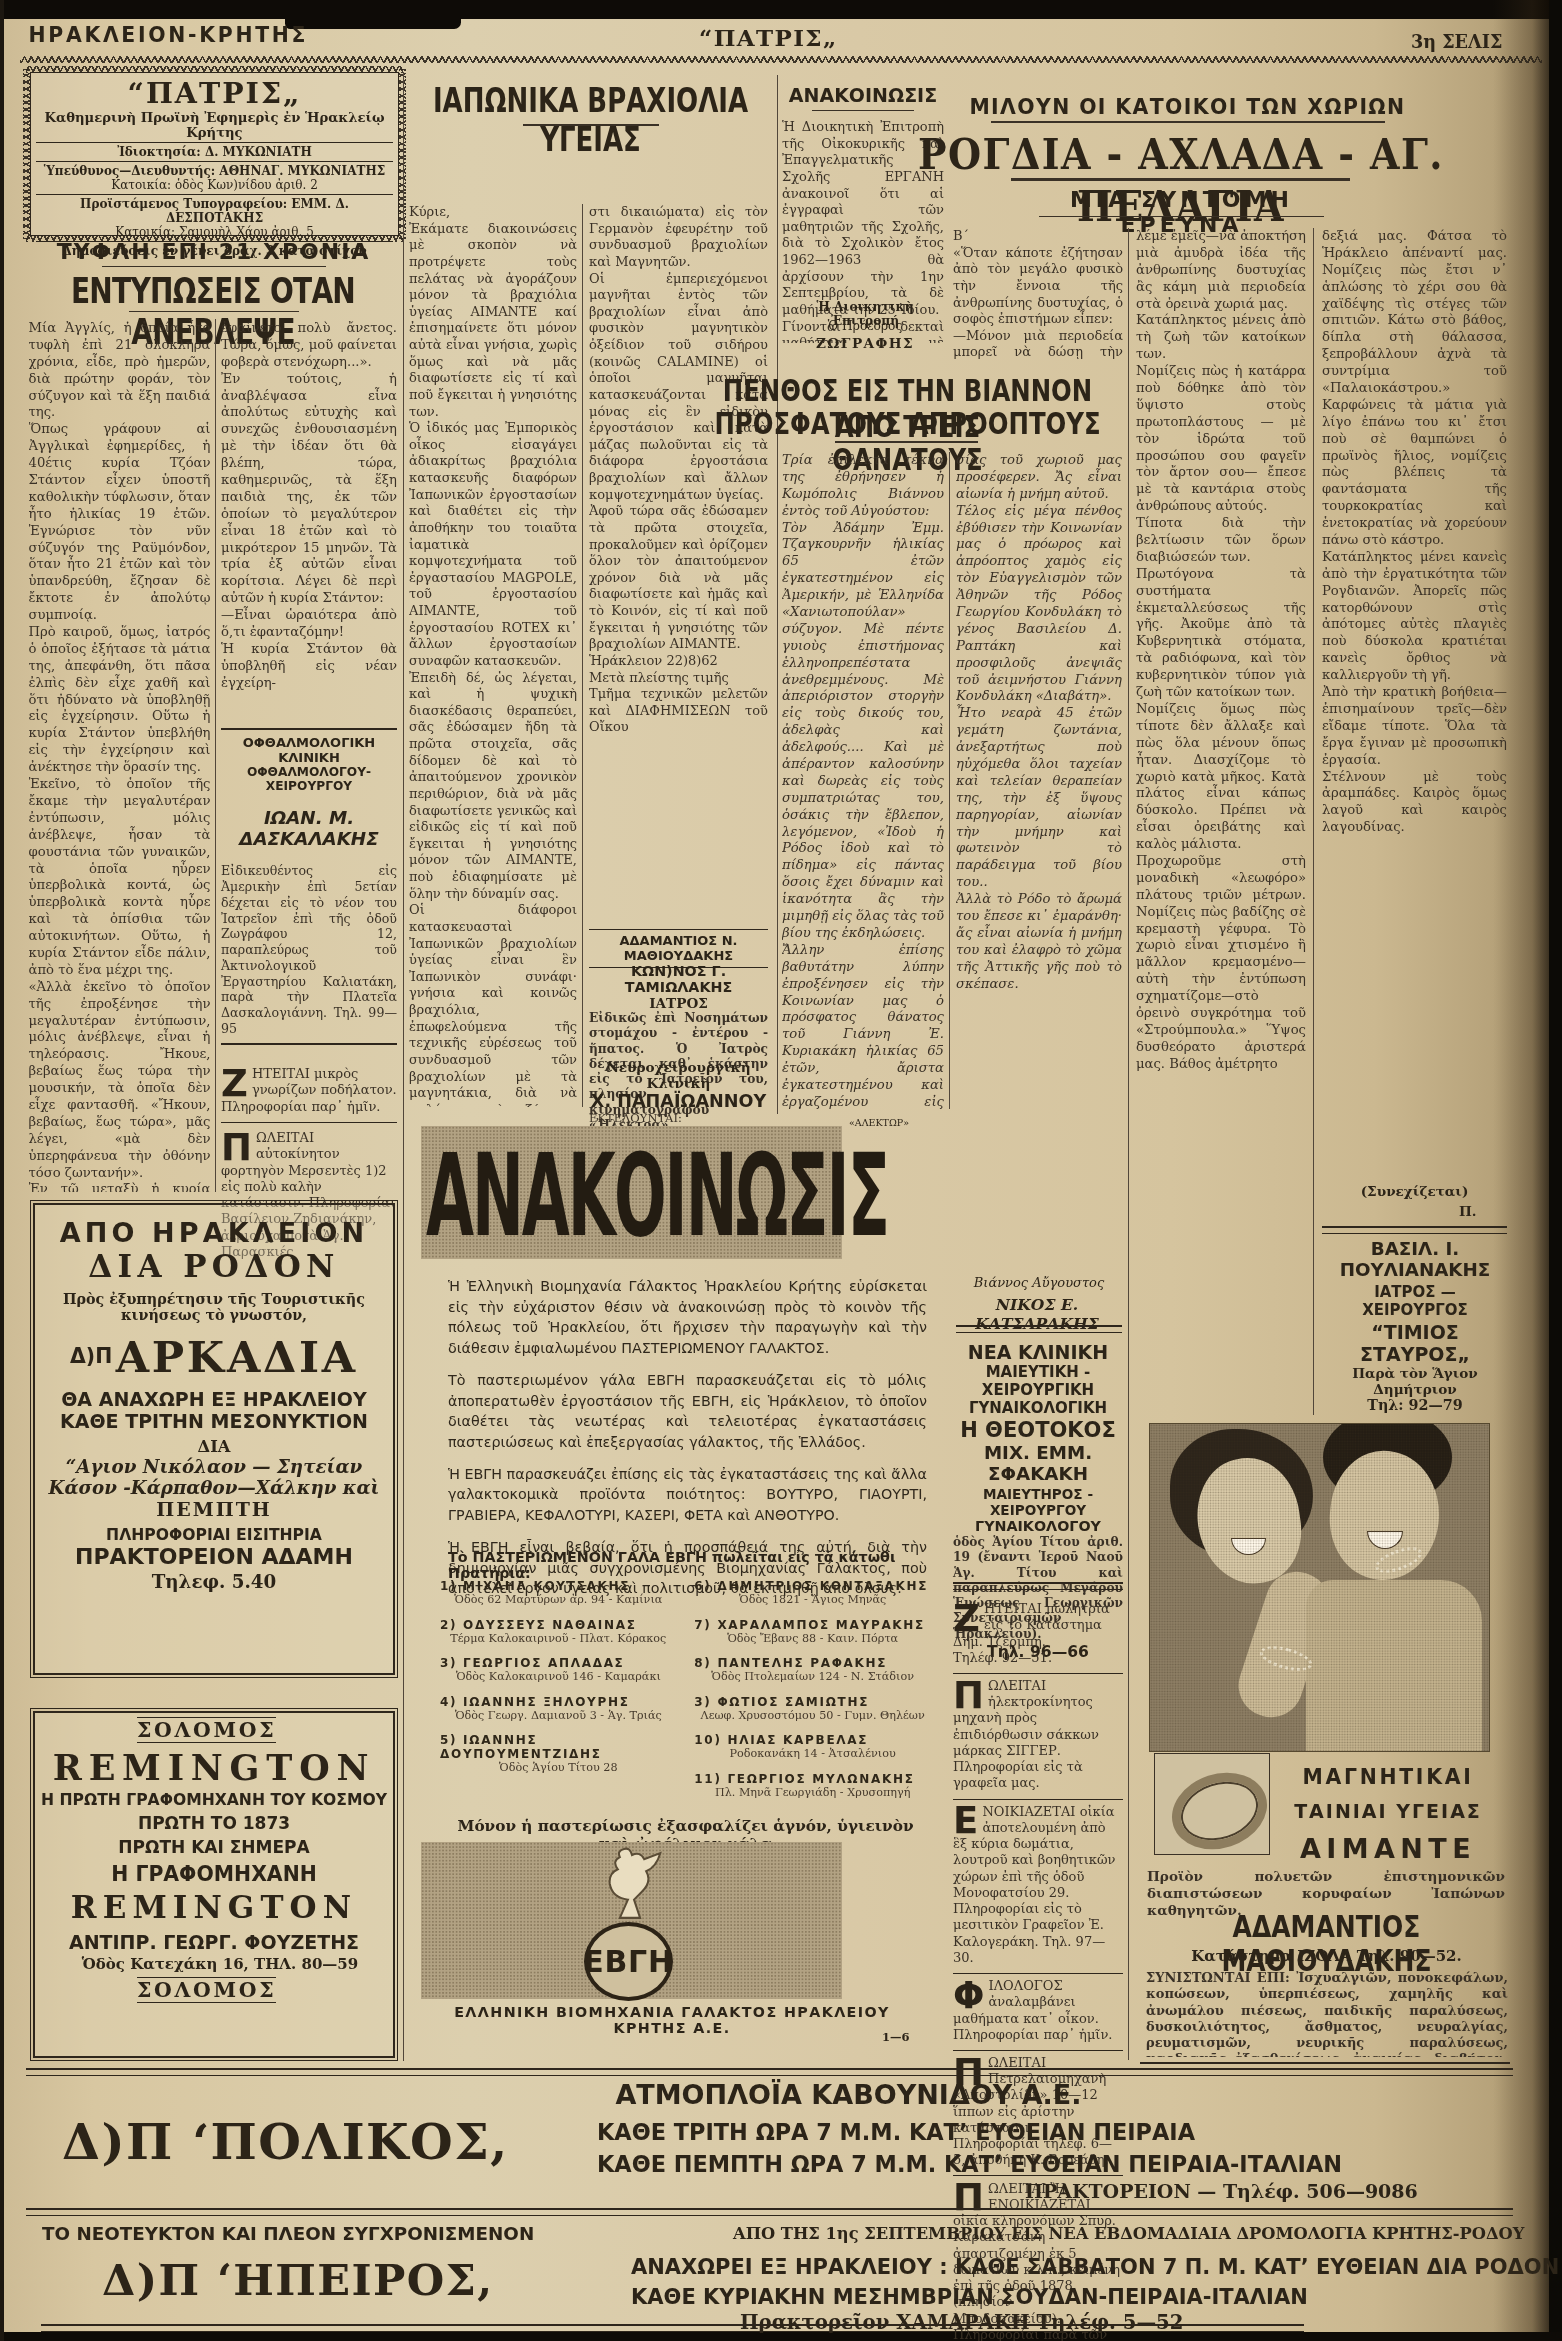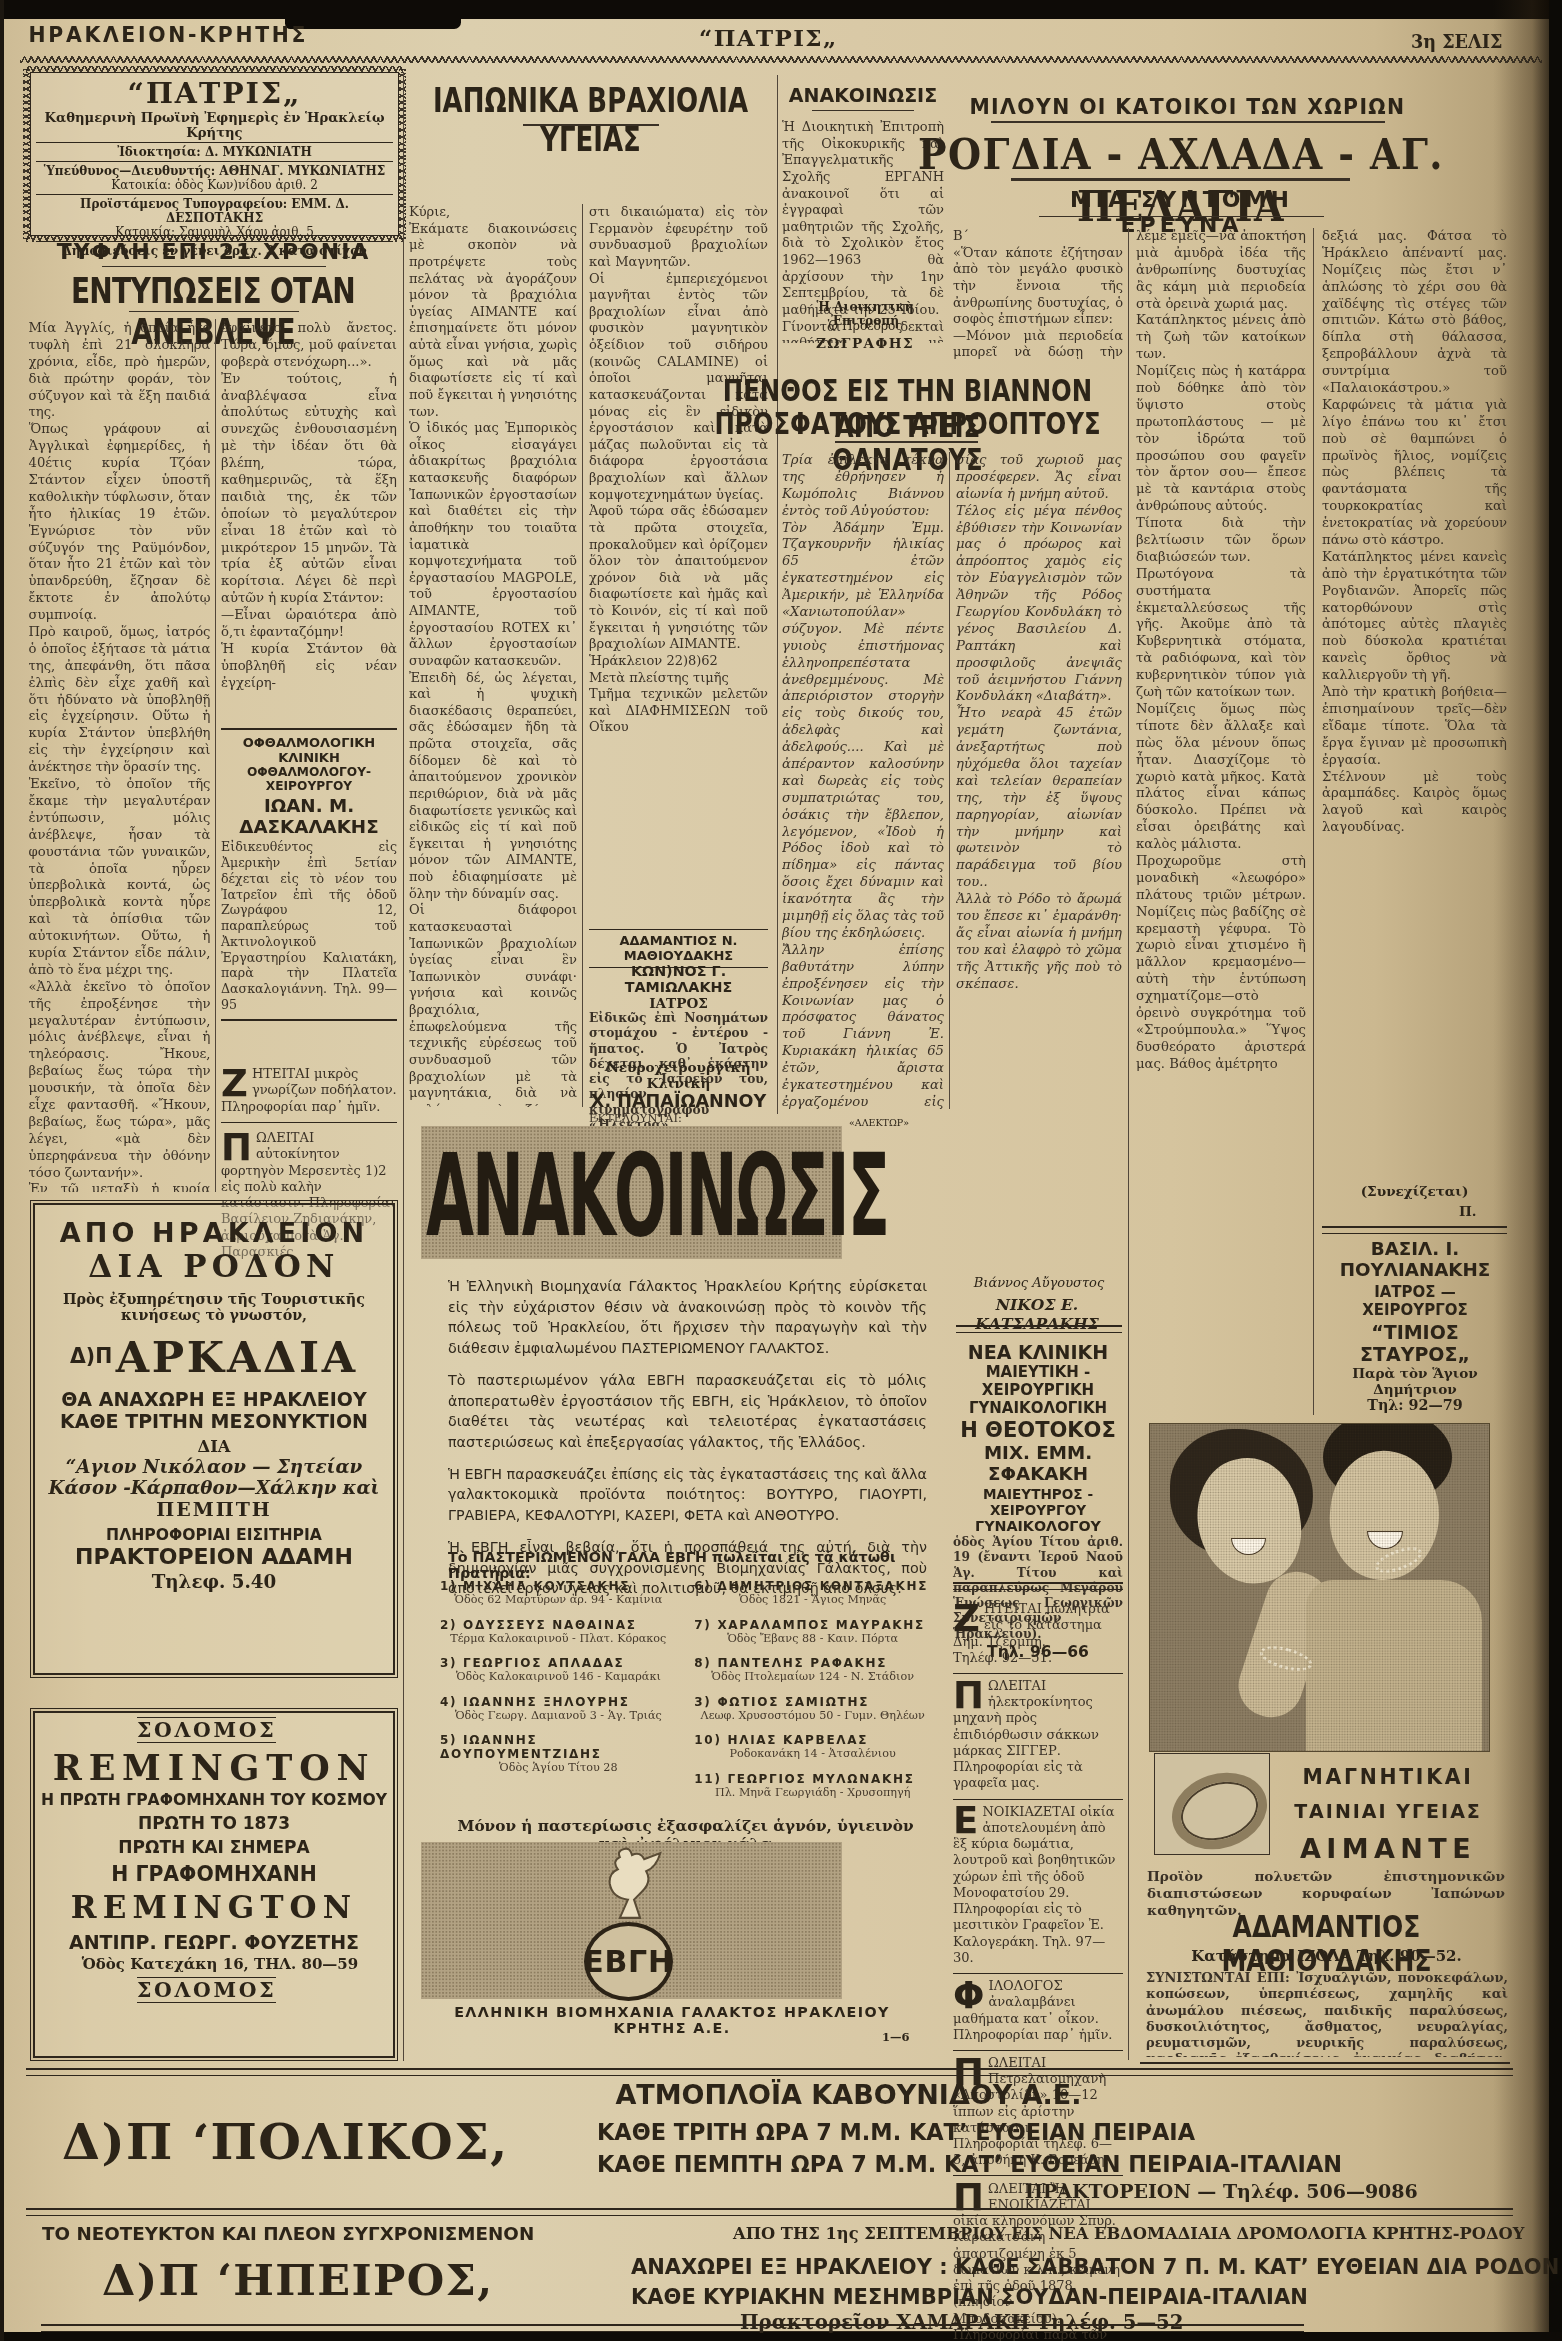--- a/index.html
+++ b/index.html
@@ -77,21 +77,21 @@
 Ἐν τῷ μεταξὺ ἡ κυρία Στάντον, ἤρχισε καὶ εὑρίσκει τὴν κουζίναν τοῦ σπιτιοῦ της μικράν. «Ὅταν δὲν ἔβλεπα», λέγει, «μοῦ</div>
   <div class="vline" style="left:215px;top:319px;height:873px;"></div>
   <div class="abs col" style="left:221px;top:320px;width:176px;height:401px;font-size:13.2px;">ἐφαίνετο πολὺ ἄνετος. Τώρα, ὅμως, μοῦ φαίνεται φοβερὰ στενόχωρη...».
 Ἐν τούτοις, ἡ ἀναβλέψασα εἶνα ἀπολύτως εὐτυχὴς καὶ συνεχῶς ἐνθουσιασμένη μὲ τὴν ἰδέαν ὅτι θὰ βλέπη, τώρα, καθημερινῶς, τὰ ἕξη παιδιὰ της, ἐκ τῶν ὁποίων τὸ μεγαλύτερον εἶναι 18 ἐτῶν καὶ τὸ μικρότερον 15 μηνῶν. Τὰ τρία ἐξ αὐτῶν εἶναι κορίτσια. Λέγει δὲ περὶ αὐτῶν ἡ κυρία Στάντον:
 —Εἶναι ὡραιότερα ἀπὸ ὅ,τι ἐφανταζόμην!
 Ἡ κυρία Στάντον θὰ ὑποβληθῆ εἰς νέαν ἐγχείρη-</div>
 
   <div class="abs" style="left:221px;top:728px;width:176px;border-top:2px double #2e261c;border-bottom:2px double #2e261c;padding:5.4px 0 6.8px;">
     <div class="ctr sans b ink" style="font-size:13px;">ΟΦΘΑΛΜΟΛΟΓΙΚΗ ΚΛΙΝΙΚΗ</div>
     <div class="ctr sans b ink" style="font-size:12.2px;">ΟΦΘΑΛΜΟΛΟΓΟΥ-ΧΕΙΡΟΥΡΓΟΥ</div>
-    <div class="ctr sans b ink" style="font-size:18.3px;margin:2px 0;">ΙΩΑΝ. Μ. ΔΑΣΚΑΛΑΚΗΣ</div>
+    <div class="ctr sans b ink" style="font-size:18.3px;margin:14px 0;font-style:italic;">ΙΩΑΝ. Μ. ΔΑΣΚΑΛΑΚΗΣ</div>
     <div class="clsf" style="font-size:12.6px;">Εἰδικευθέντος εἰς Ἀμερικὴν ἐπὶ 5ετίαν δέχεται εἰς τὸ νέον του Ἰατρεῖον ἐπὶ τῆς ὁδοῦ Ζωγράφου 12, παραπλεύρως τοῦ Ἀκτινολογικοῦ Ἐργαστηρίου Καλιατάκη, παρὰ τὴν Πλατεῖα Δασκαλογιάννη. Τηλ. 99—95</div>
   </div>
   <div class="abs" style="left:221px;top:1066px;width:176px;border-bottom:1.4px solid #2e261c;padding-bottom:6.8px;">
     <span class="dropcap">Ζ</span>
     <span class="clsf">ΗΤΕΙΤΑΙ μικρὸς γνωρίζων ποδήλατον. Πληροφορίαι παρ᾽ ἡμῖν.</span>
   </div>
   <div class="abs" style="left:221px;top:1130px;width:176px;">
     <span class="dropcap">Π</span>
     <span class="clsf">ΩΛΕΙΤΑΙ αὐτοκίνητον φορτηγὸν Μερσεντὲς 1)2 εἰς πολὺ καλὴν κατάστασιν. Πληροφορίαι Βασίλειον Ζηδιανάκην, ἀεριοῦχα ποτὰ Ἁγ. Παρασκιές</span>
   </div>

